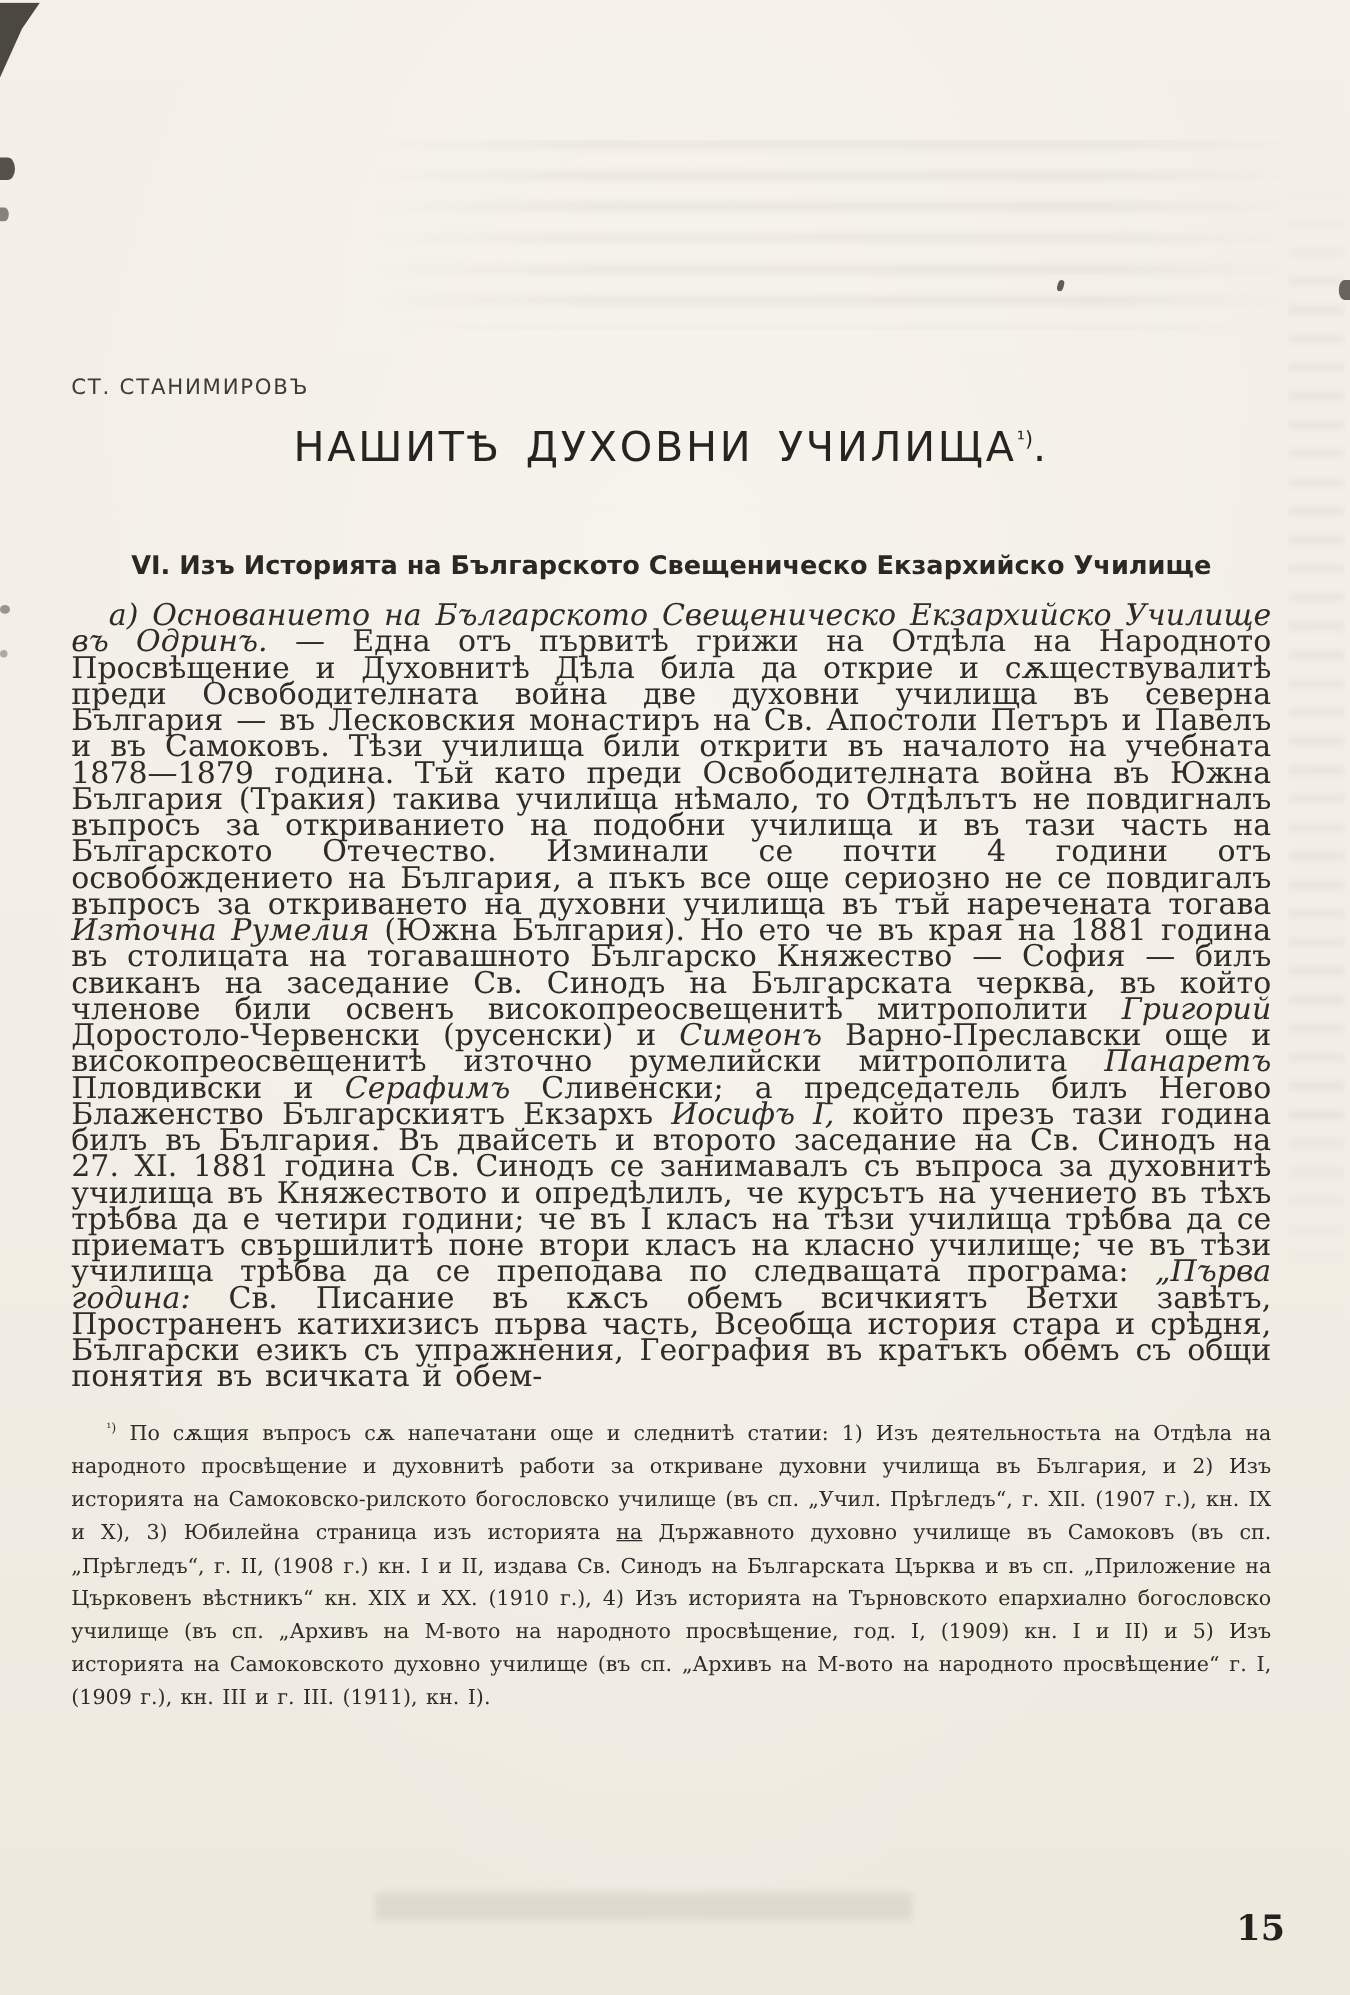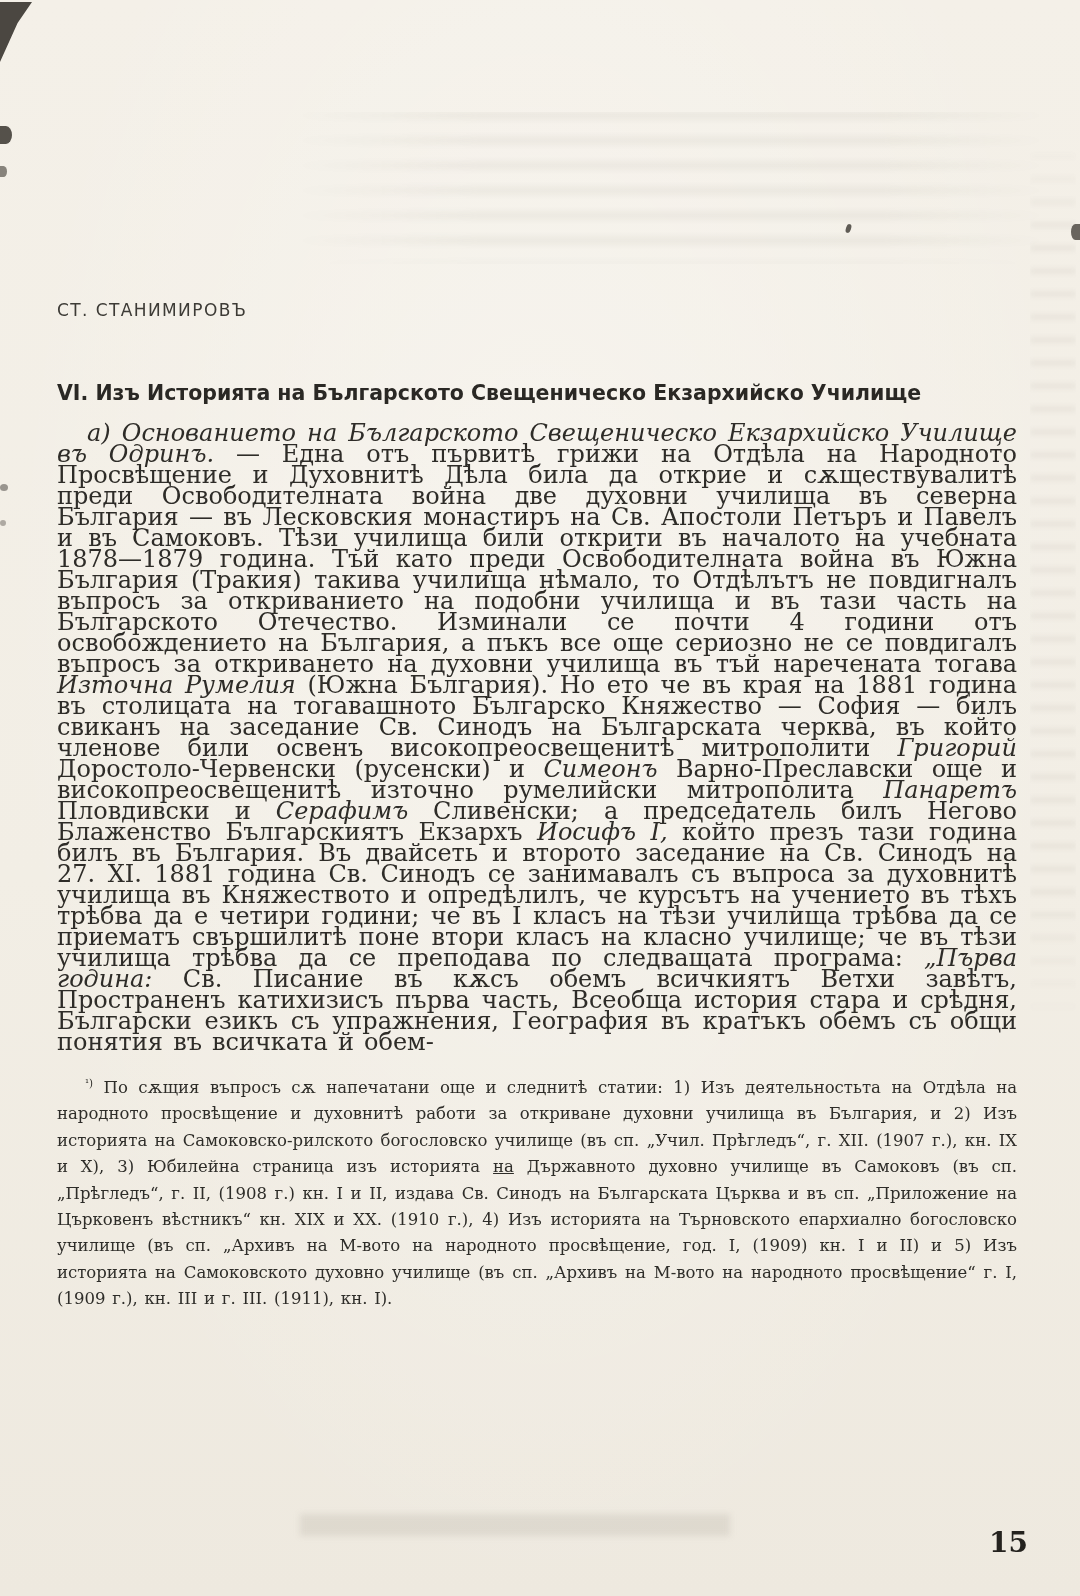--- a/index.html
+++ b/index.html
@@ -32,21 +32,21 @@
     font-weight: normal;
     font-size: 33px;
     line-height: 42px;
     letter-spacing: 2.2px;
     word-spacing: 7px;
     color: #262420;
   }
   .title sup { font-size: 0.5em; letter-spacing: 0; }
   .heading {
     margin-top: 58px;
-    text-align: left;
+    text-align: center;
     font-family: "DejaVu Sans", "Liberation Sans", sans-serif;
     font-weight: bold;
     font-size: 20.5px;
     line-height: 31px;
     color: #2a2824;
   }
   .body-par {
     margin-top: 14px;
     font-size: 24px;
     line-height: 21px;
@@ -127,20 +127,21 @@
   <div class="speck speck-c"></div>
   <div class="speck speck-d"></div>
   <div class="speck speck-e"></div>
   <div class="speck speck-f"></div>
   <div class="speck speck-g"></div>
 
   <div class="content">
 
     <div class="author">СТ. СТАНИМИРОВЪ</div>
 
+    <h1 class="title"><span>НАШИТѢ ДУХОВНИ УЧИЛИЩА</span><sup>¹)</sup><span>.</span></h1>
 
     <div class="heading">
       <div>VI. Изъ Историята на Българското Свещеническо Екзархийско Училище</div>
     </div>
 
     <p class="body-par"><span class="it">а) Основанието на Българското Свещеническо Екзархийско Училище въ Одринъ.</span><span> — Една отъ първитѣ грижи на Отдѣла на Народното Просвѣщение и Духовнитѣ Дѣла била да открие и сѫществувалитѣ преди Освободителната война две духовни училища въ северна България — въ Лесковския монастиръ на Св. Апостоли Петъръ и Павелъ и въ Самоковъ. Тѣзи училища били открити въ началото на учебната 1878—1879 година. Тъй като преди Освободителната война въ Южна България (Тракия) такива училища нѣмало, то Отдѣлътъ не повдигналъ въпросъ за откриванието на подобни училища и въ тази часть на Българското Отечество. Изминали се почти 4 години отъ освобождението на България, а пъкъ все още сериозно не се повдигалъ въпросъ за откриването на духовни училища въ тъй наречената тогава </span><span class="it">Източна Румелия</span><span> (Южна България). Но ето че въ края на 1881 година въ столицата на тогавашното Българско Княжество — София — билъ свиканъ на заседание Св. Синодъ на Българската черква, въ който членове били освенъ високопреосвещенитѣ митрополити </span><span class="it">Григорий</span><span> Доростоло-Червенски (русенски) и </span><span class="it">Симеонъ</span><span> Варно-Преславски още и високопреосвещенитѣ източно румелийски митрополита </span><span class="it">Панаретъ</span><span> Пловдивски и </span><span class="it">Серафимъ</span><span> Сливенски; а председатель билъ Негово Блаженство Българскиятъ Екзархъ </span><span class="it">Иосифъ I,</span><span> който презъ тази година билъ въ България. Въ двайсеть и второто заседание на Св. Синодъ на 27. XI. 1881 година Св. Синодъ се занимавалъ съ въпроса за духовнитѣ училища въ Княжеството и опредѣлилъ, че курсътъ на учението въ тѣхъ трѣбва да е четири години; че въ I класъ на тѣзи училища трѣбва да се приематъ свършилитѣ поне втори класъ на класно училище; че въ тѣзи училища трѣбва да се преподава по следващата програма: </span><span class="it">„Първа година:</span><span> Св. Писание въ кѫсъ обемъ всичкиятъ Ветхи завѣтъ, Пространенъ катихизисъ първа часть, Всеобща история стара и срѣдня, Български езикъ съ упражнения, География въ кратъкъ обемъ съ общи понятия въ всичката й обем-</span></p>
 
     <p class="footnote"><sup>¹)</sup><span> По сѫщия въпросъ сѫ напечатани още и следнитѣ статии: 1) Изъ деятельностьта на Отдѣла на народното просвѣщение и духовнитѣ работи за откриване духовни училища въ България, и 2) Изъ историята на Самоковско-рилското богословско училище (въ сп. „Учил. Прѣгледъ“, г. XII. (1907 г.), кн. IX и X), 3) Юбилейна страница изъ историята </span><span class="ul">на</span><span> Държавното духовно училище въ Самоковъ (въ сп. „Прѣгледъ“, г. II, (1908 г.) кн. I и II, издава Св. Синодъ на Българската Църква и въ сп. „Приложение на Църковенъ вѣстникъ“ кн. XIX и XX. (1910 г.), 4) Изъ историята на Търновското епархиално богословско училище (въ сп. „Архивъ на М-вото на народното просвѣщение, год. I, (1909) кн. I и II) и 5) Изъ историята на Самоковското духовно училище (въ сп. „Архивъ на М-вото на народното просвѣщение“ г. I, (1909 г.), кн. III и г. III. (1911), кн. I).</span></p>
 
   </div>

